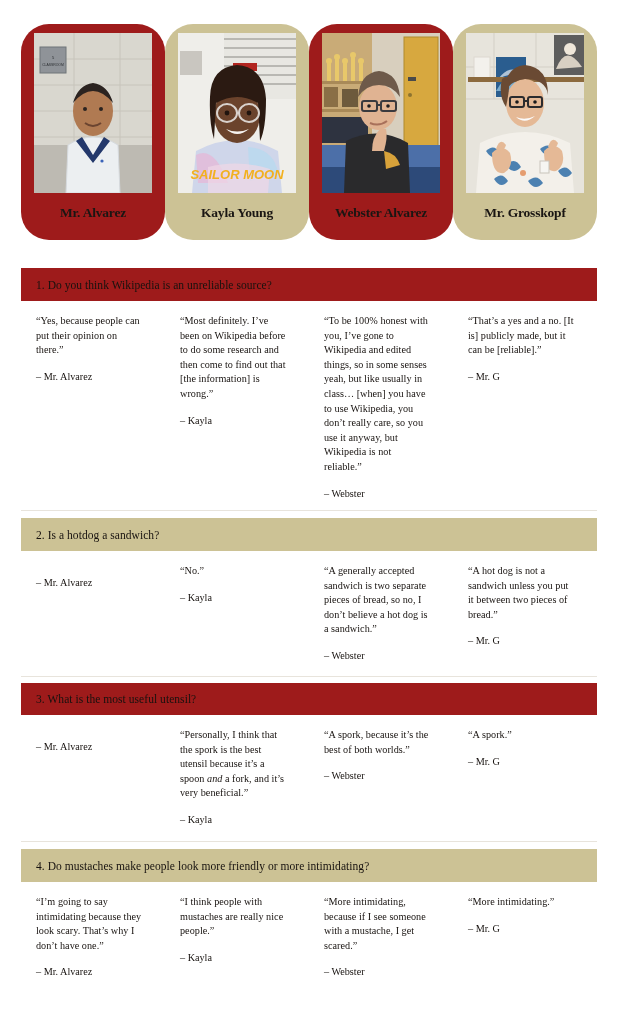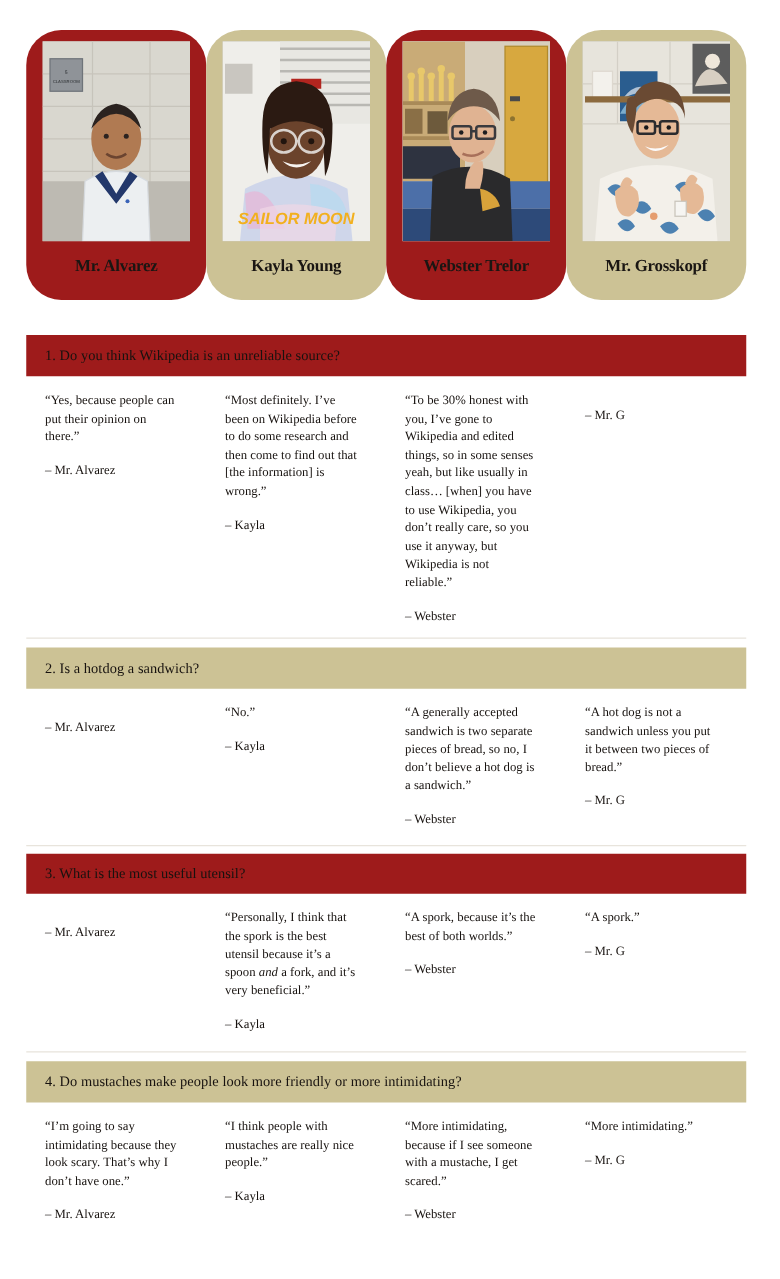--- a/index.html
+++ b/index.html
@@ -213,21 +213,21 @@
          <rect x="40" y="68" width="15" height="10" rx="2"></rect>
               <rect x="59" y="68" width="15" height="10" rx="2"></rect>
          <line x1="55" y1="72" x2="59" y2="72"></line>
        </g>
        <circle cx="47" cy="73" r="1.8" fill="#1d1d20"></circle>
             <circle cx="66" cy="73" r="1.8" fill="#1d1d20"></circle>
        <path d="M48 90 Q57 94 65 88" stroke="#a8705a" stroke-width="2" fill="none"></path>
        <path d="M58 96 Q50 104 50 118 L62 118 Q66 104 64 96 Z" fill="#e0b392"></path>
      </svg>
         </div>
-        <div class="portrait-name">Webster Trelor</div>
+        <div class="portrait-name">Webster Alvarez</div>
       </div>
       <div class="portrait-panel tan">
         <div class="photo-frame">
           <svg class="photo-svg" viewBox="0 0 118 160" preserveAspectRatio="none">
        <rect width="118" height="160" fill="#e7e4dc"></rect>
        <g stroke="#d3cfc6" stroke-width="1">
          <line x1="0" y1="34" x2="118" y2="34"></line>
               <line x1="0" y1="66" x2="118" y2="66"></line>
          <line x1="28" y1="0" x2="28" y2="66"></line>
               <line x1="70" y1="0" x2="70" y2="66"></line>
@@ -283,24 +283,25 @@
       <div class="answers">
         <div class="answer-col">
           <div class="quote">“Yes, because people can put their opinion on there.”</div>
           <div class="attrib">– Mr. Alvarez</div>
         </div>
         <div class="answer-col">
           <div class="quote">“Most definitely. I’ve been on Wikipedia before to do some research and then come to find out that [the information] is wrong.”</div>
           <div class="attrib">– Kayla</div>
         </div>
         <div class="answer-col">
-          <div class="quote">“To be 30% honest with you, I’ve gone to Wikipedia and edited things, so in some senses yeah, but like usually in class… [when] you have to use Wikipedia, you don’t really care, so you use it anyway, but Wikipedia is not reliable.”</div>
+          <div class="quote">“To be 100% honest with you, I’ve gone to Wikipedia and edited things, so in some senses yeah, but like usually in class… [when] you have to use Wikipedia, you don’t really care, so you use it anyway, but Wikipedia is not reliable.”</div>
           <div class="attrib">– Webster</div>
         </div>
         <div class="answer-col">
+          <div class="quote">“That’s a yes and a no. [It is] publicly made, but it can be [reliable].”</div>
           <div class="attrib">– Mr. G</div>
         </div>
       </div>
     </div>
     <div class="divider" style="top: 510px;"></div>
     <div class="qsection" style="top: 518px;">
       <div class="qband tan" style="height: 33px;">2. Is a hotdog a sandwich?</div>
       <div class="answers">
         <div class="answer-col">
           <div class="attrib">– Mr. Alvarez</div>

